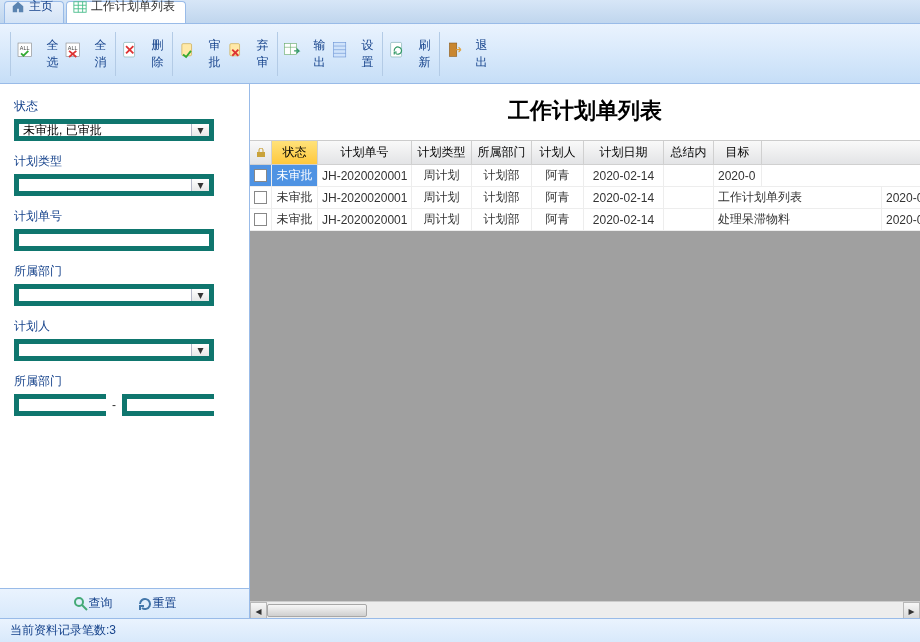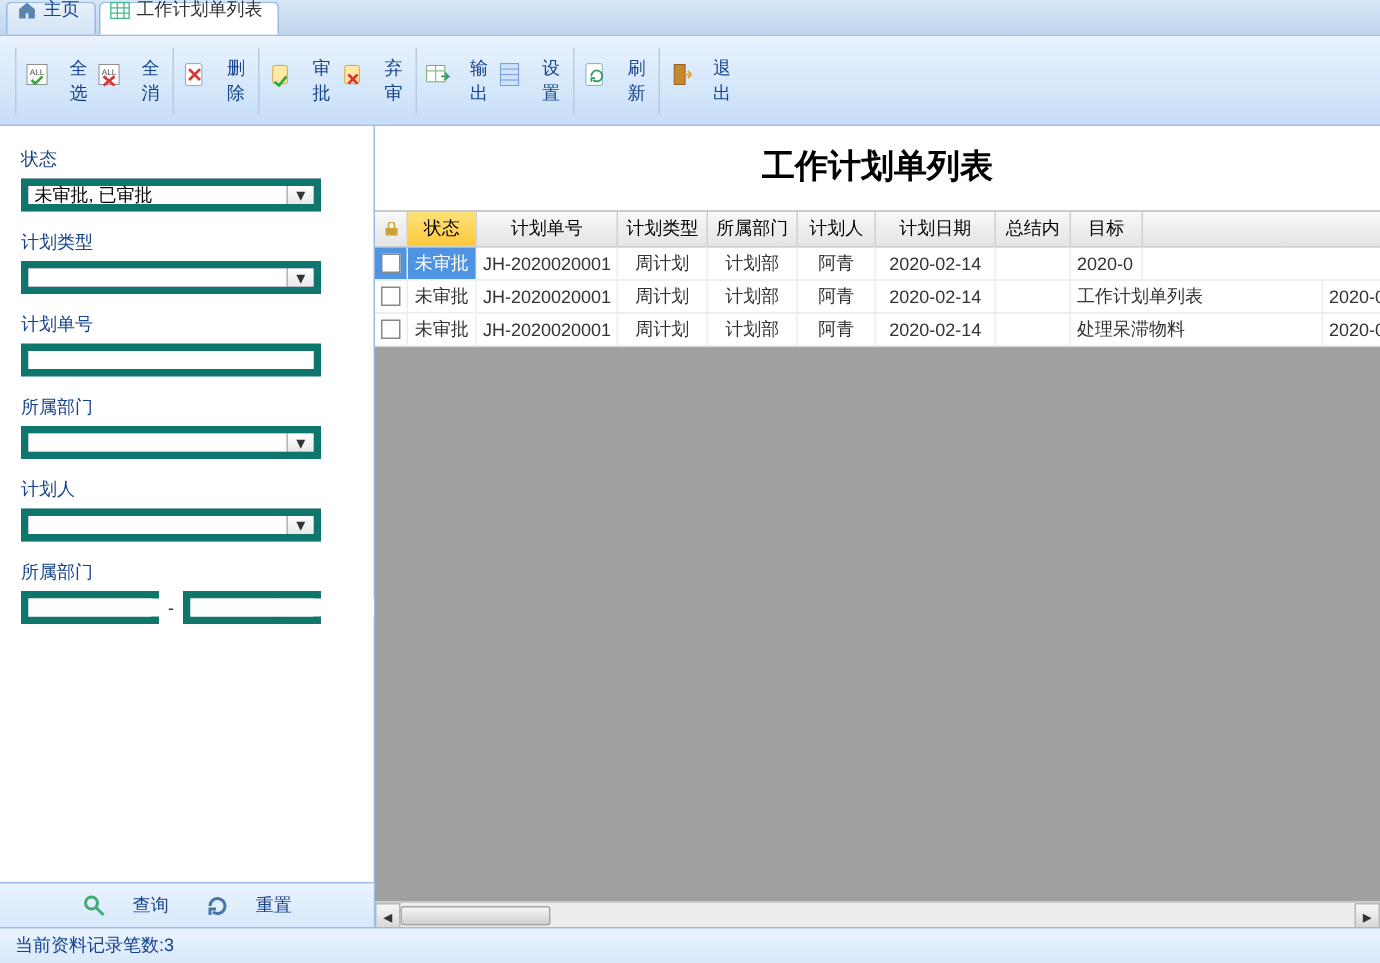--- a/index.html
+++ b/index.html
@@ -116,21 +116,21 @@
 .sidefoot {
   height: 30px;
   border-top: 1px solid #99bbe8;
   background: linear-gradient(#eaf3fe,#d8e9fb);
   display: flex;
   align-items: center;
   justify-content: center;
   gap: 24px;
 }
 .sbtn {
-  display: flex; align-items: center; gap: 18px;
+  display: flex; align-items: center; gap: 0;
   color: #15428b; cursor: pointer;
 }
 .sbtn .sicon { width:16px; height:16px; }
 
 .content {
   flex: 1;
   display: flex;
   flex-direction: column;
   min-width: 0;
 }

